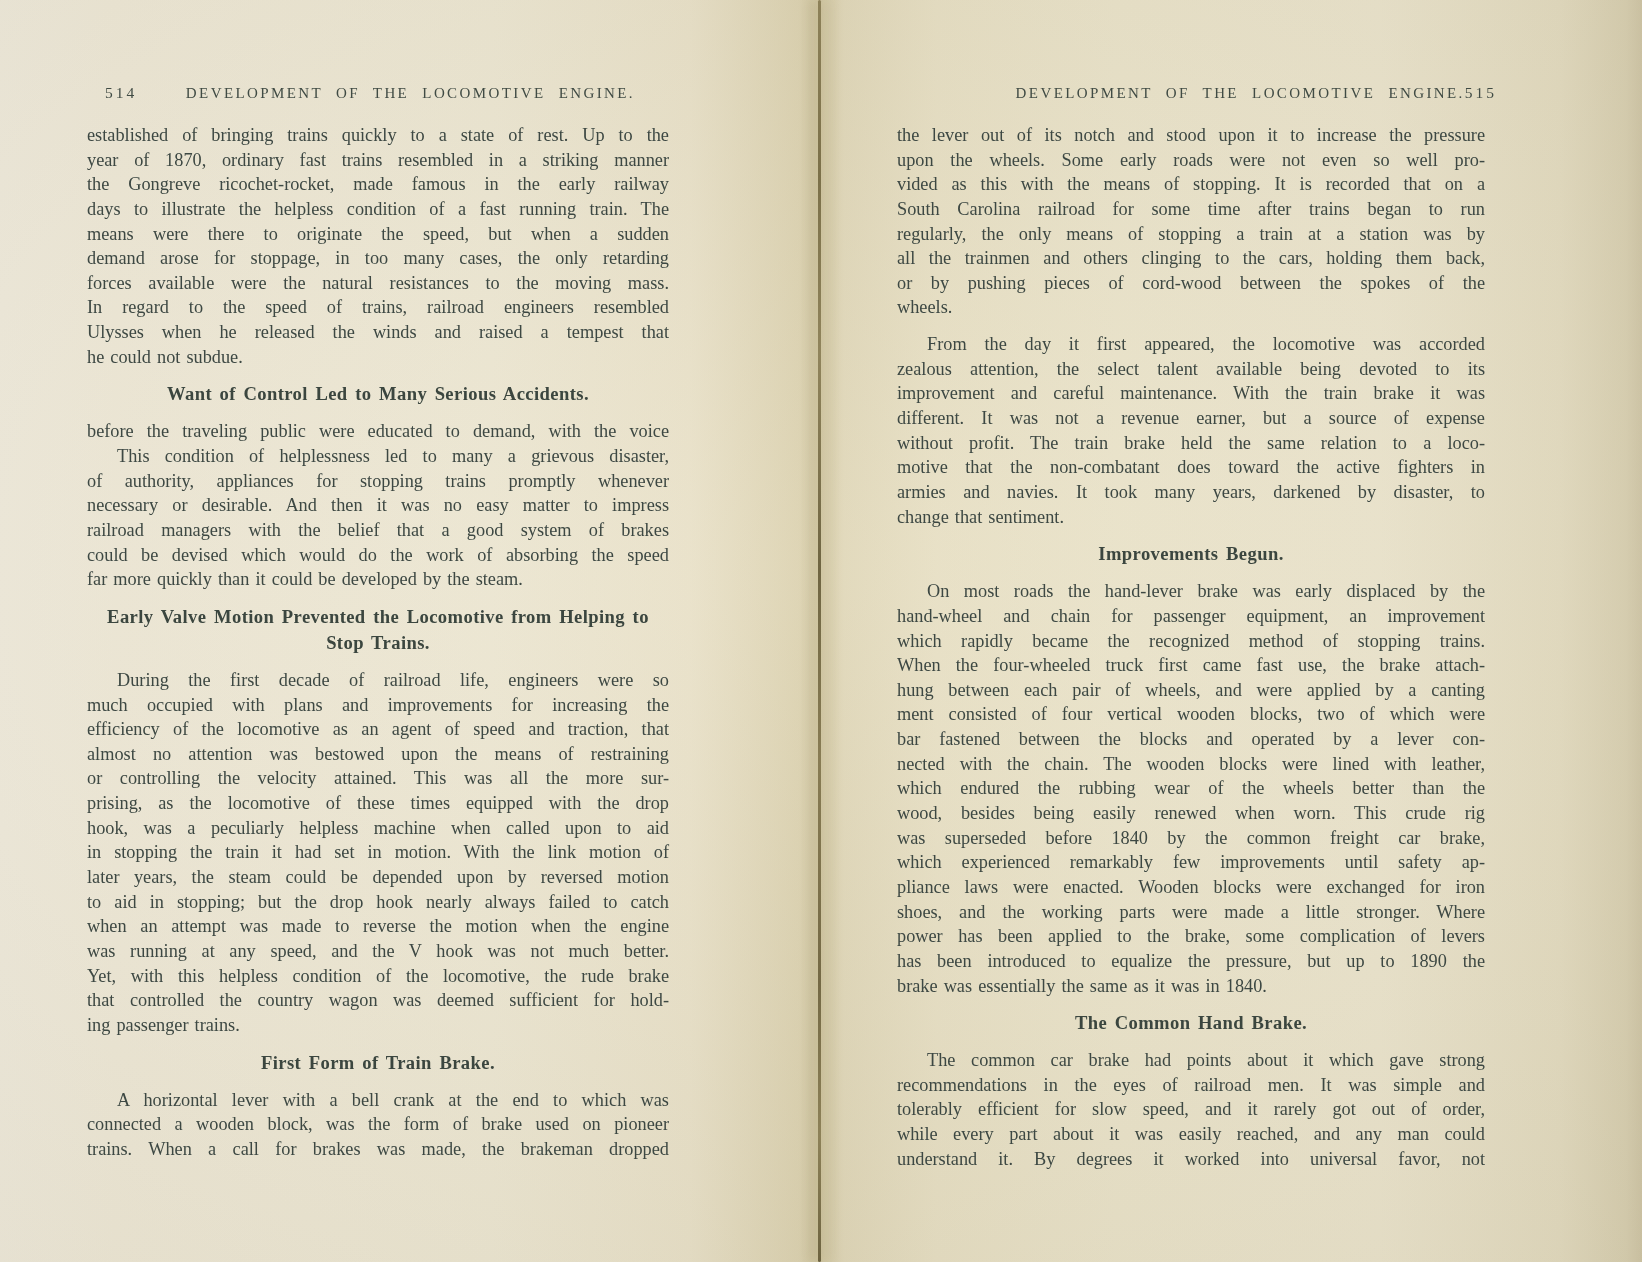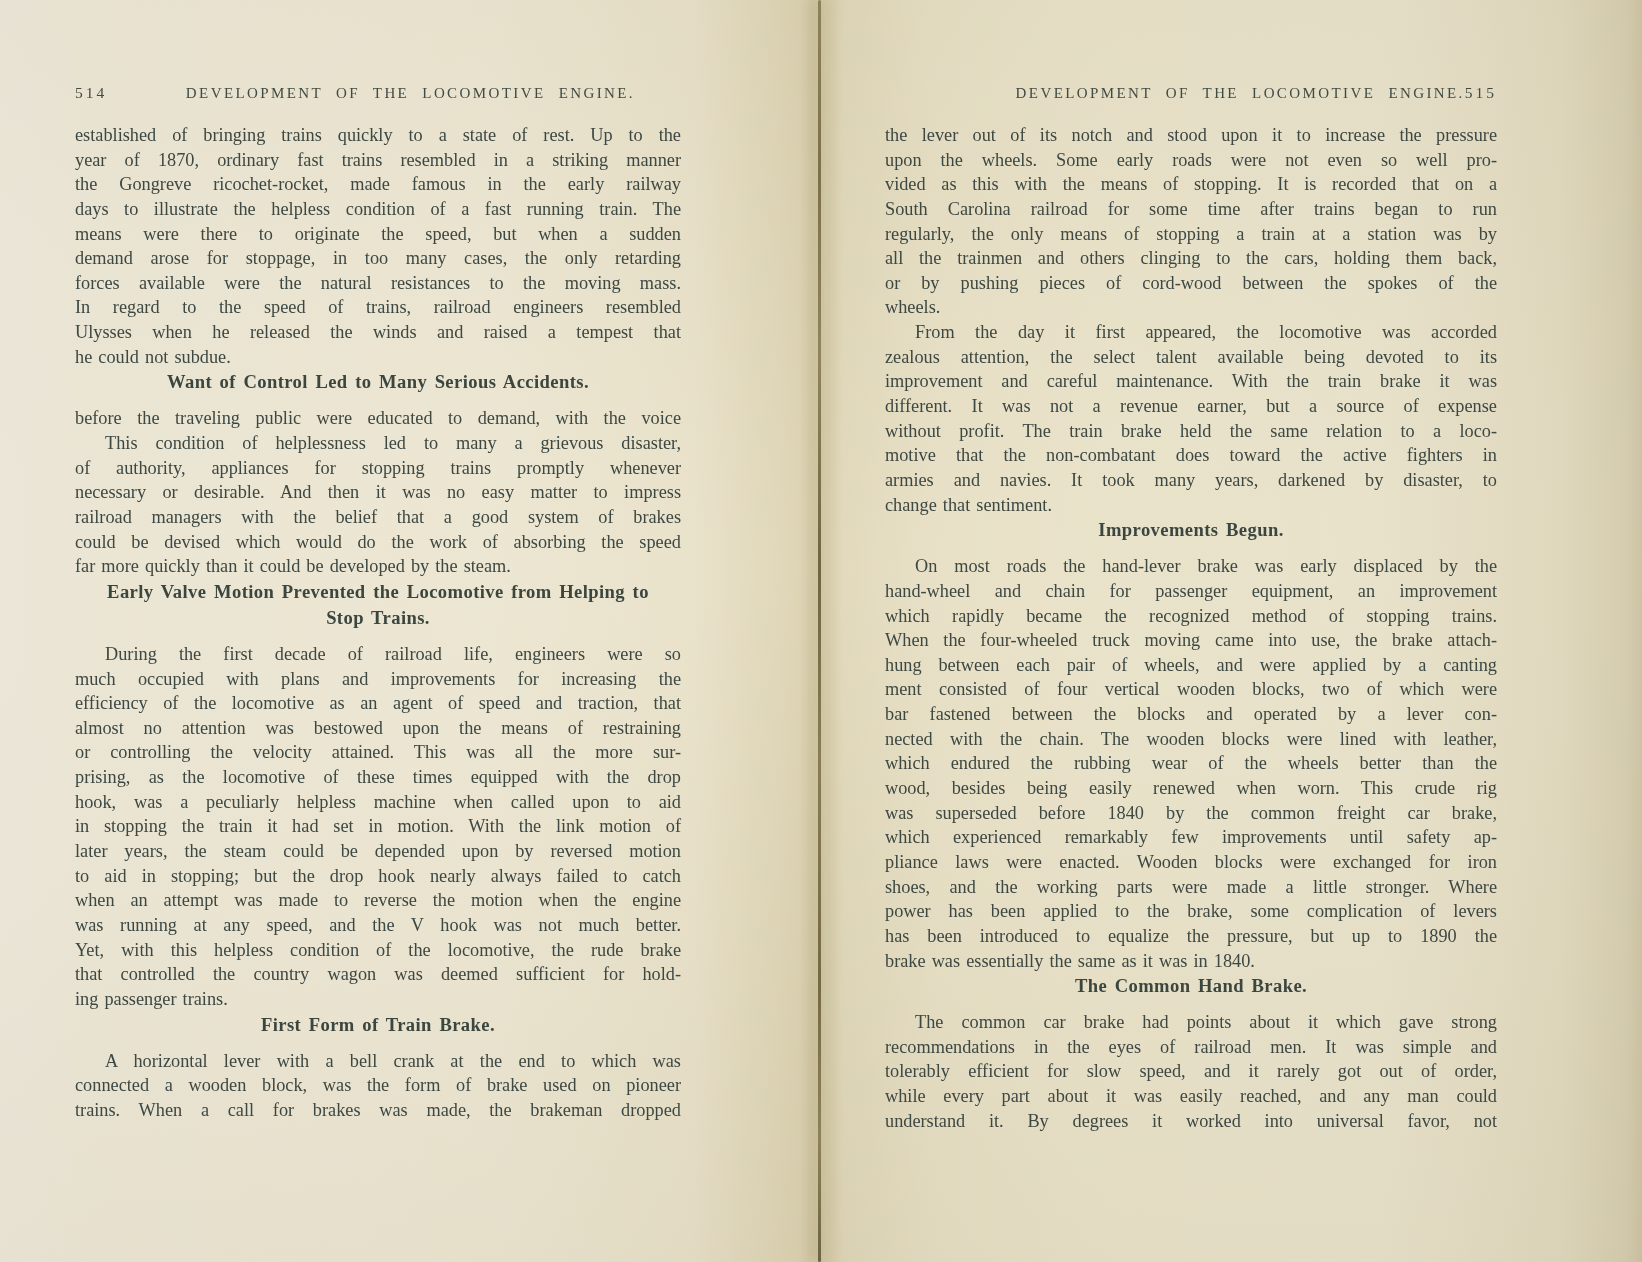--- a/index.html
+++ b/index.html
@@ -52,28 +52,29 @@
   .page-right { left: 885px; width: 612px; }
 
   .page-header {
     display: flex;
     align-items: baseline;
     font-size: 15px;
     letter-spacing: 2.4px;
     word-spacing: 7px;
     white-space: nowrap;
     color: #404b44;
+    margin-left: 30px;
   }
   .page-header .running-title { flex: 1; text-align: right; }
   .page-header .pagenum { letter-spacing: 3px; font-size: 15.5px; }
   .page-header .spacer { min-width: 46px; }
 
   .page-body { margin-top: 21px; font-size: 18.3px; }
 
-  .para { margin: 0; }
+  .para { margin: 12px; }
   .line {
     line-height: 24.65px;
     height: 24.65px;
     text-align: justify;
     text-align-last: justify;
     word-spacing: 1.5px;
     white-space: normal;
   }
   .line.indent { text-indent: 30px; }
   .line.lastline { text-align-last: left; }
@@ -186,21 +187,21 @@
           <div class="line">armies and navies.  It took many years, darkened by disaster, to</div>
           <div class="line lastline">change that sentiment.</div>
         </div>
         <div class="heading">
           <div>Improvements Begun.</div>
         </div>
         <div class="para">
           <div class="line indent">On most roads the hand-lever brake was early displaced by the</div>
           <div class="line">hand-wheel and chain for passenger equipment, an improvement</div>
           <div class="line">which rapidly became the recognized method of stopping trains.</div>
-          <div class="line">When the four-wheeled truck moving came into use, the brake attach-</div>
+          <div class="line">When the four-wheeled truck first came fast use, the brake attach-</div>
           <div class="line">hung between each pair of wheels, and were applied by a canting</div>
           <div class="line">ment consisted of four vertical wooden blocks, two of which were</div>
           <div class="line">bar fastened between the blocks and operated by a lever con-</div>
           <div class="line">nected with the chain.  The wooden blocks were lined with leather,</div>
           <div class="line">which endured the rubbing wear of the wheels better than the</div>
           <div class="line">wood, besides being easily renewed when worn.  This crude rig</div>
           <div class="line">was superseded before 1840 by the common freight car brake,</div>
           <div class="line">which experienced remarkably few improvements until safety ap-</div>
           <div class="line">pliance laws were enacted.  Wooden blocks were exchanged for iron</div>
           <div class="line">shoes, and the working parts were made a little stronger.  Where</div>

